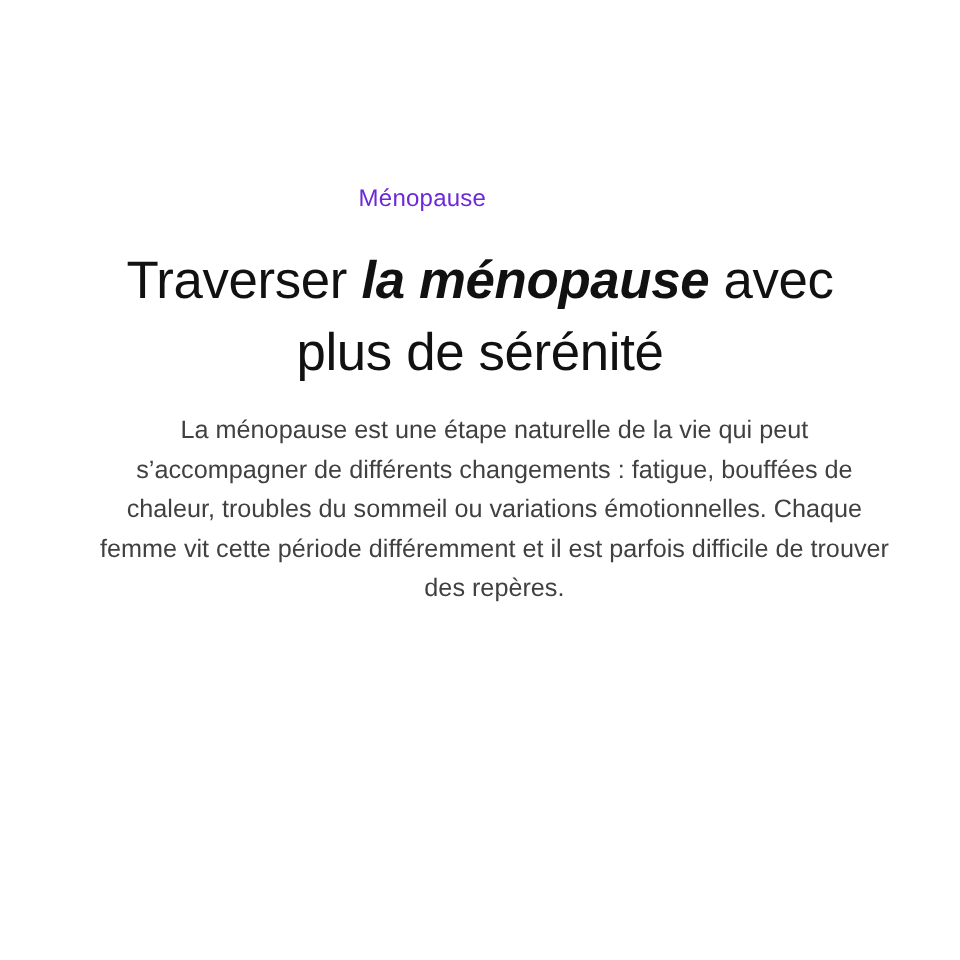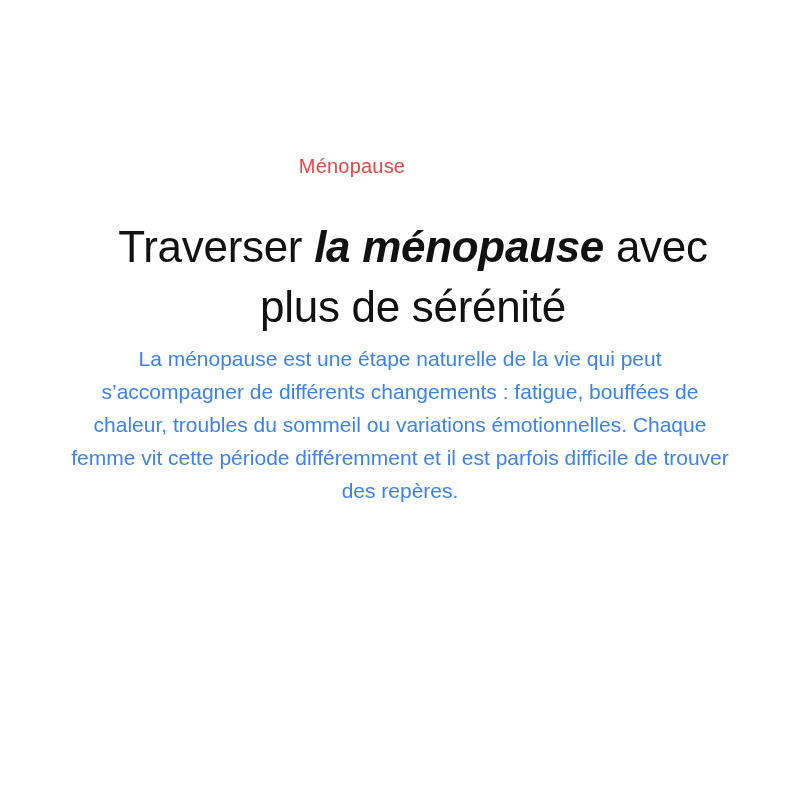--- a/index.html
+++ b/index.html
@@ -23,48 +23,48 @@
       height: 800px;
       text-align: center;
     }
     .eyebrow {
       position: absolute;
       top: 153px;
       left: 0;
       width: 704px;
       font-size: 20px;
       line-height: 26px;
-      color: #ef4444;
+      color: #6d28d9;
       letter-spacing: 0.2px;
     }
     .title {
       position: absolute;
       top: 204px;
       left: 60px;
       width: 680px;
-      margin: 13px;
+      margin: 0;
       font-size: 44px;
       line-height: 60px;
       font-weight: 400;
       color: #111111;
       letter-spacing: -0.3px;
     }
     .title .emph {
       font-weight: 700;
       font-style: italic;
     }
     .body-text {
       position: absolute;
       top: 342px;
-      left: 70px;
+      left: 82px;
       width: 660px;
       margin: 0;
       font-size: 21px;
       line-height: 33px;
-      color: #3b82f6;
+      color: #404040;
     }
     .body-text p {
       margin: 0;
     }
   </style>
 </head>
 <body>
 
 <div class="section">
   <div class="eyebrow">Ménopause</div>

